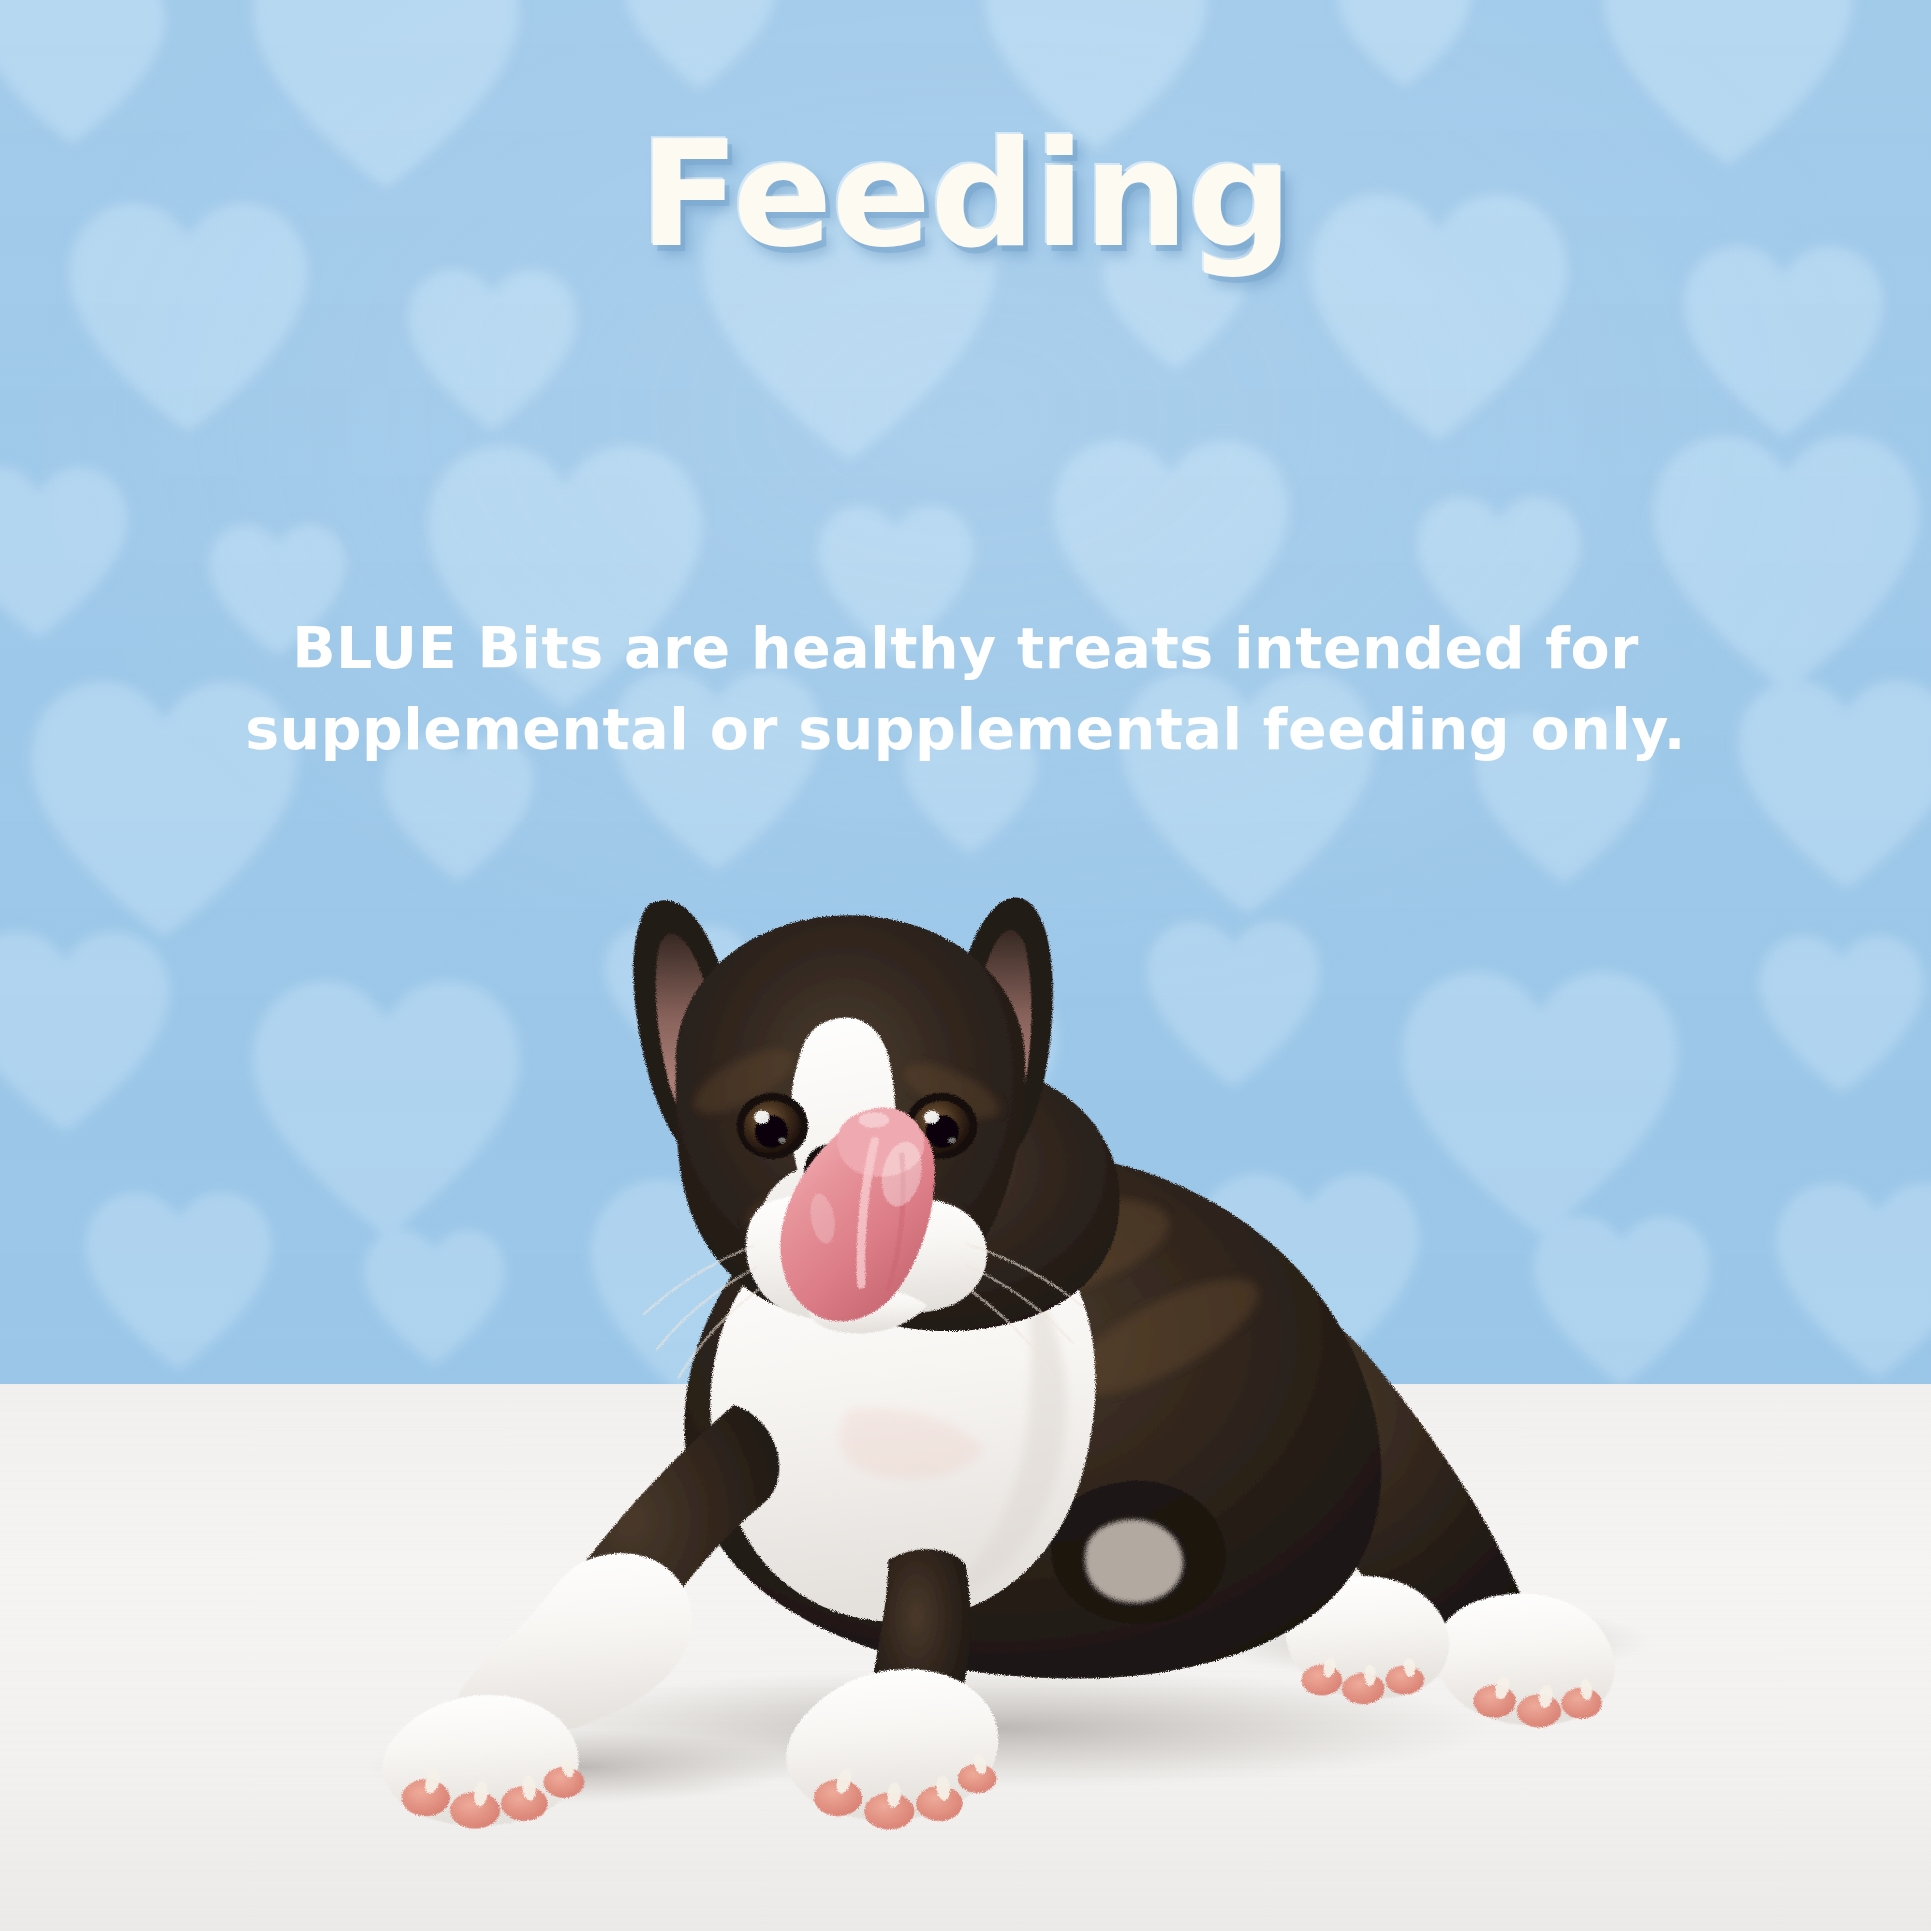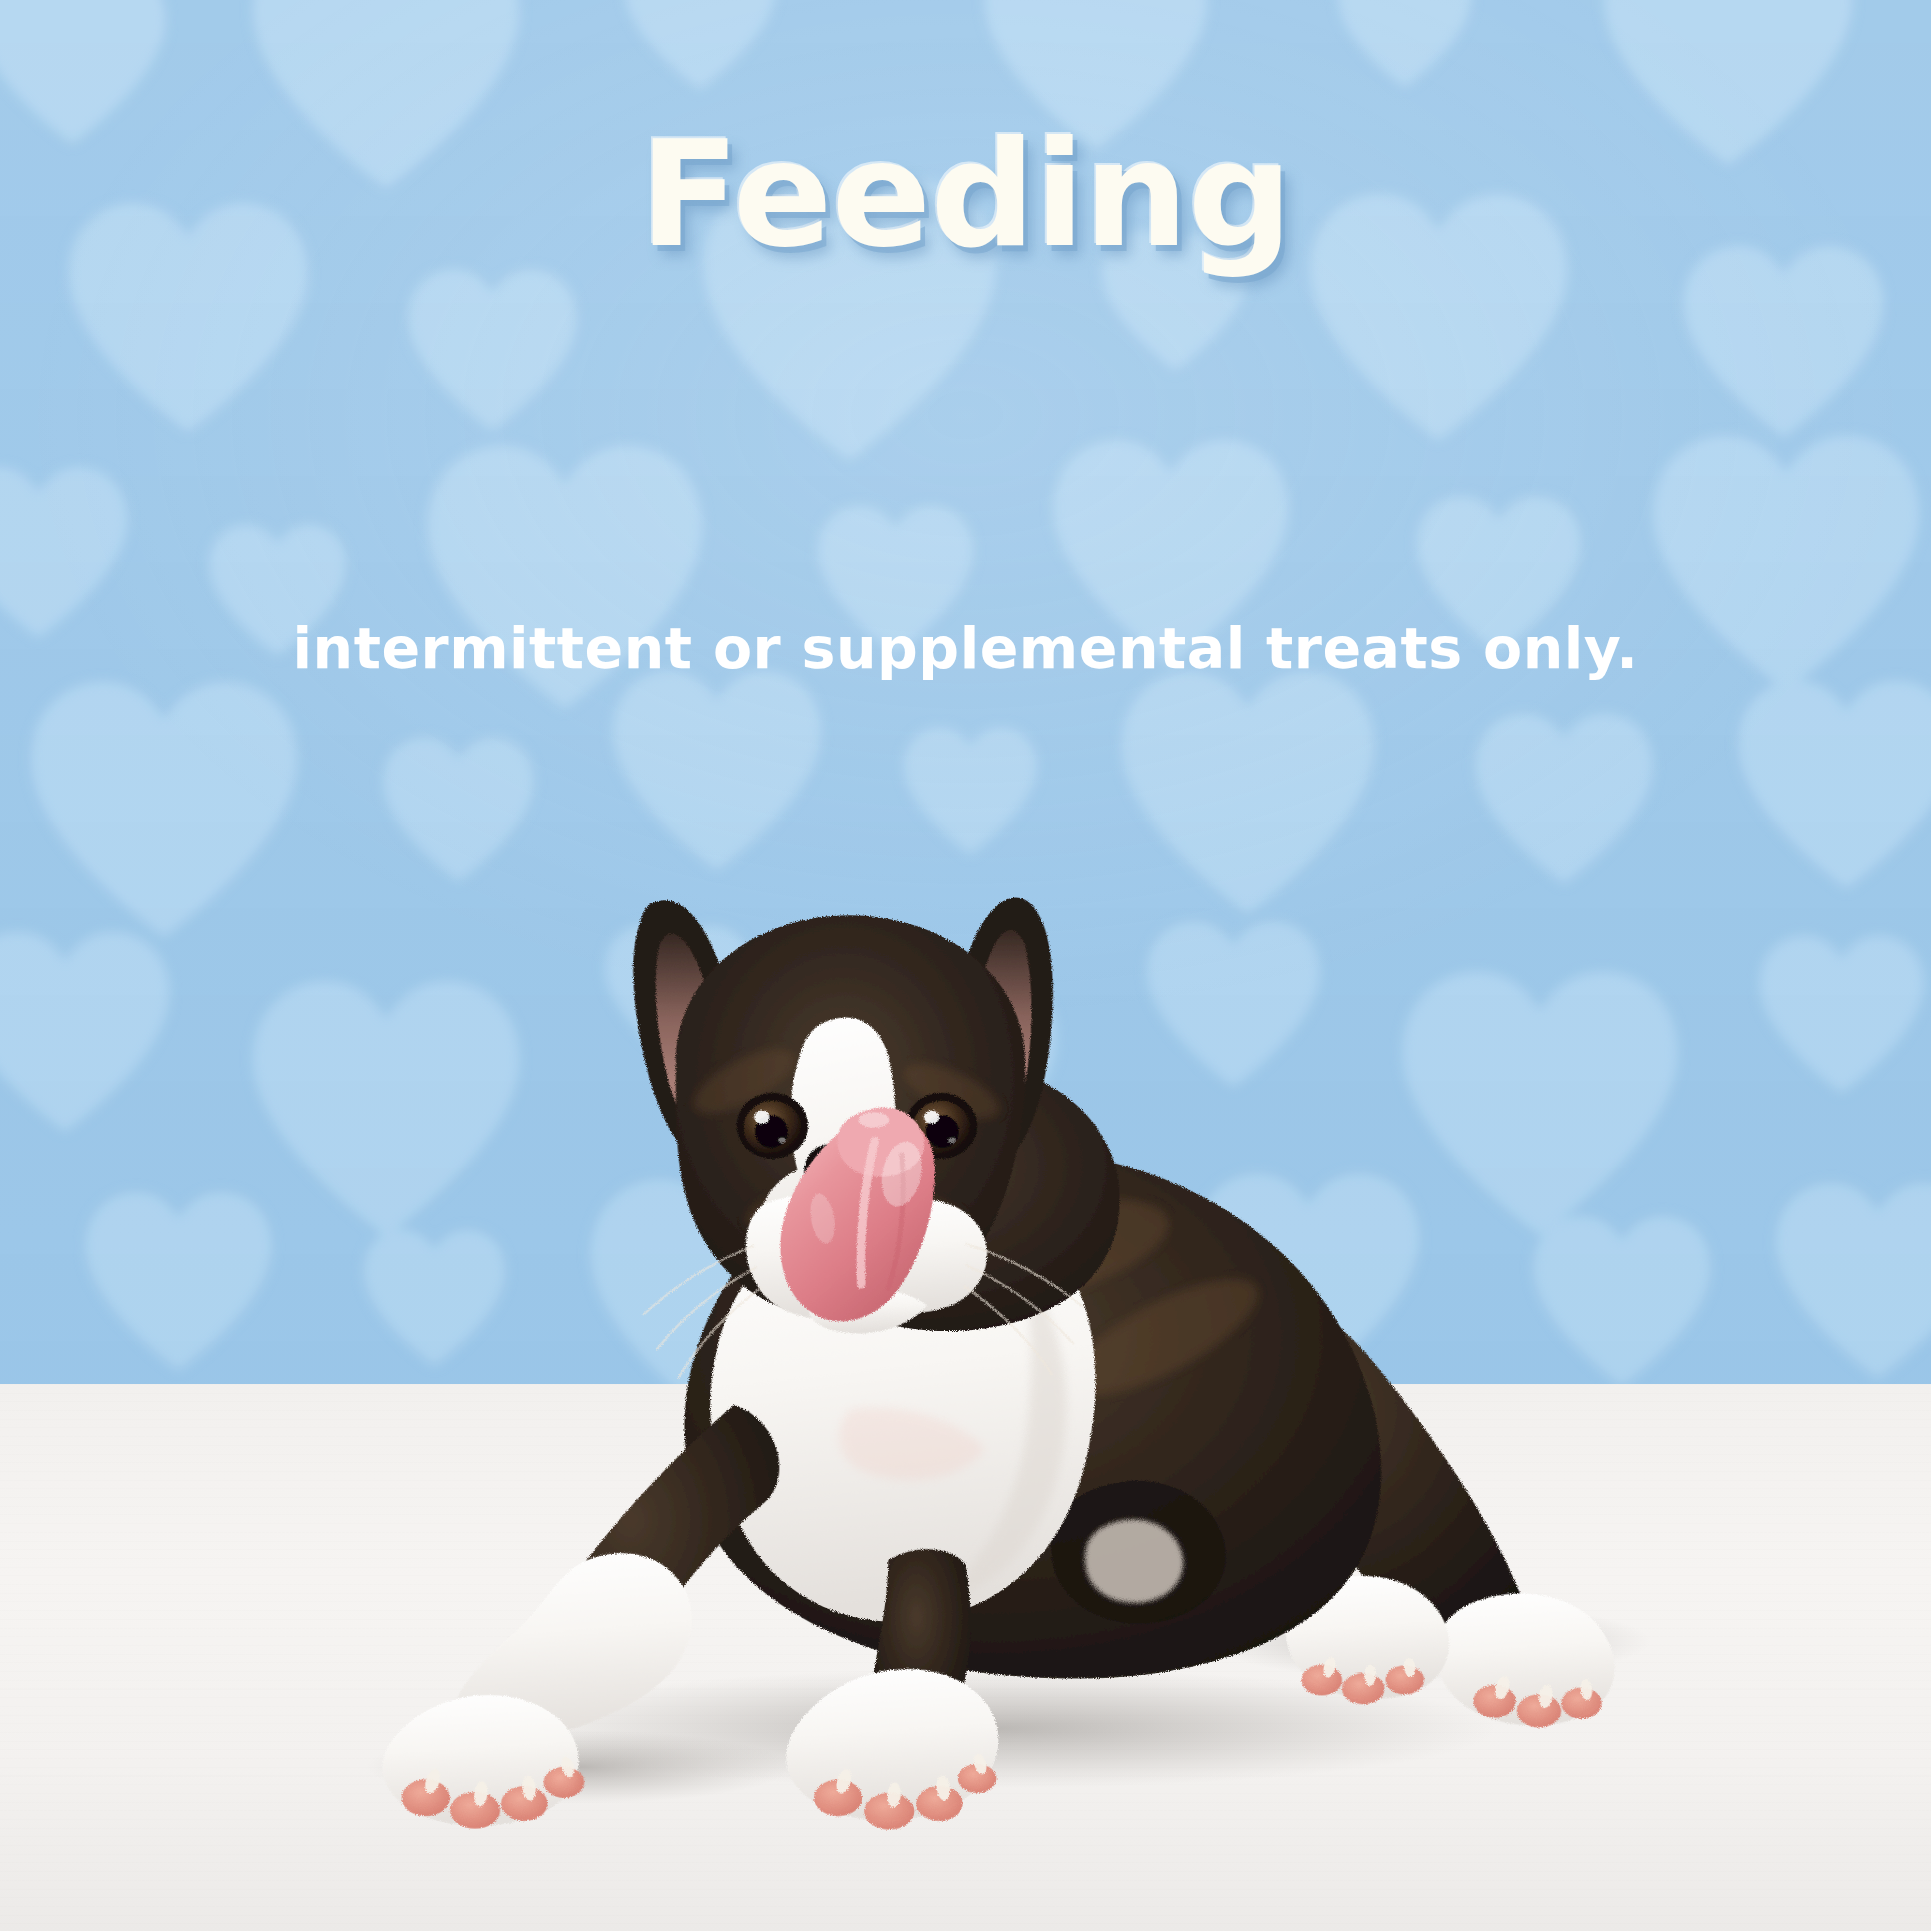--- a/index.html
+++ b/index.html
@@ -186,21 +186,22 @@
 
   <div class="floor">
     <div class="floor-lines"></div>
   </div>
 
   <div class="title-block">
     <span class="title-line">Feeding</span>
   </div>
 
   <div class="subtitle-block">
-    <span class="subtitle-line">intermittent or supplemental treats only.</span>
+    <span class="subtitle-line">BLUE Bits are healthy treats intended for</span>
+    <span class="subtitle-line">supplemental or supplemental feeding only.</span>
   </div>
 
   <svg id="dog-photo" viewBox="0 0 2000 2000">
     <defs>
 
       <radialGradient id="brindleBody" cx="45%" cy="35%" r="75%">
         <stop offset="0%" stop-color="#4a3a2c"></stop>
         <stop offset="38%" stop-color="#35291f"></stop>
         <stop offset="72%" stop-color="#241c16"></stop>
         <stop offset="100%" stop-color="#161110"></stop>

